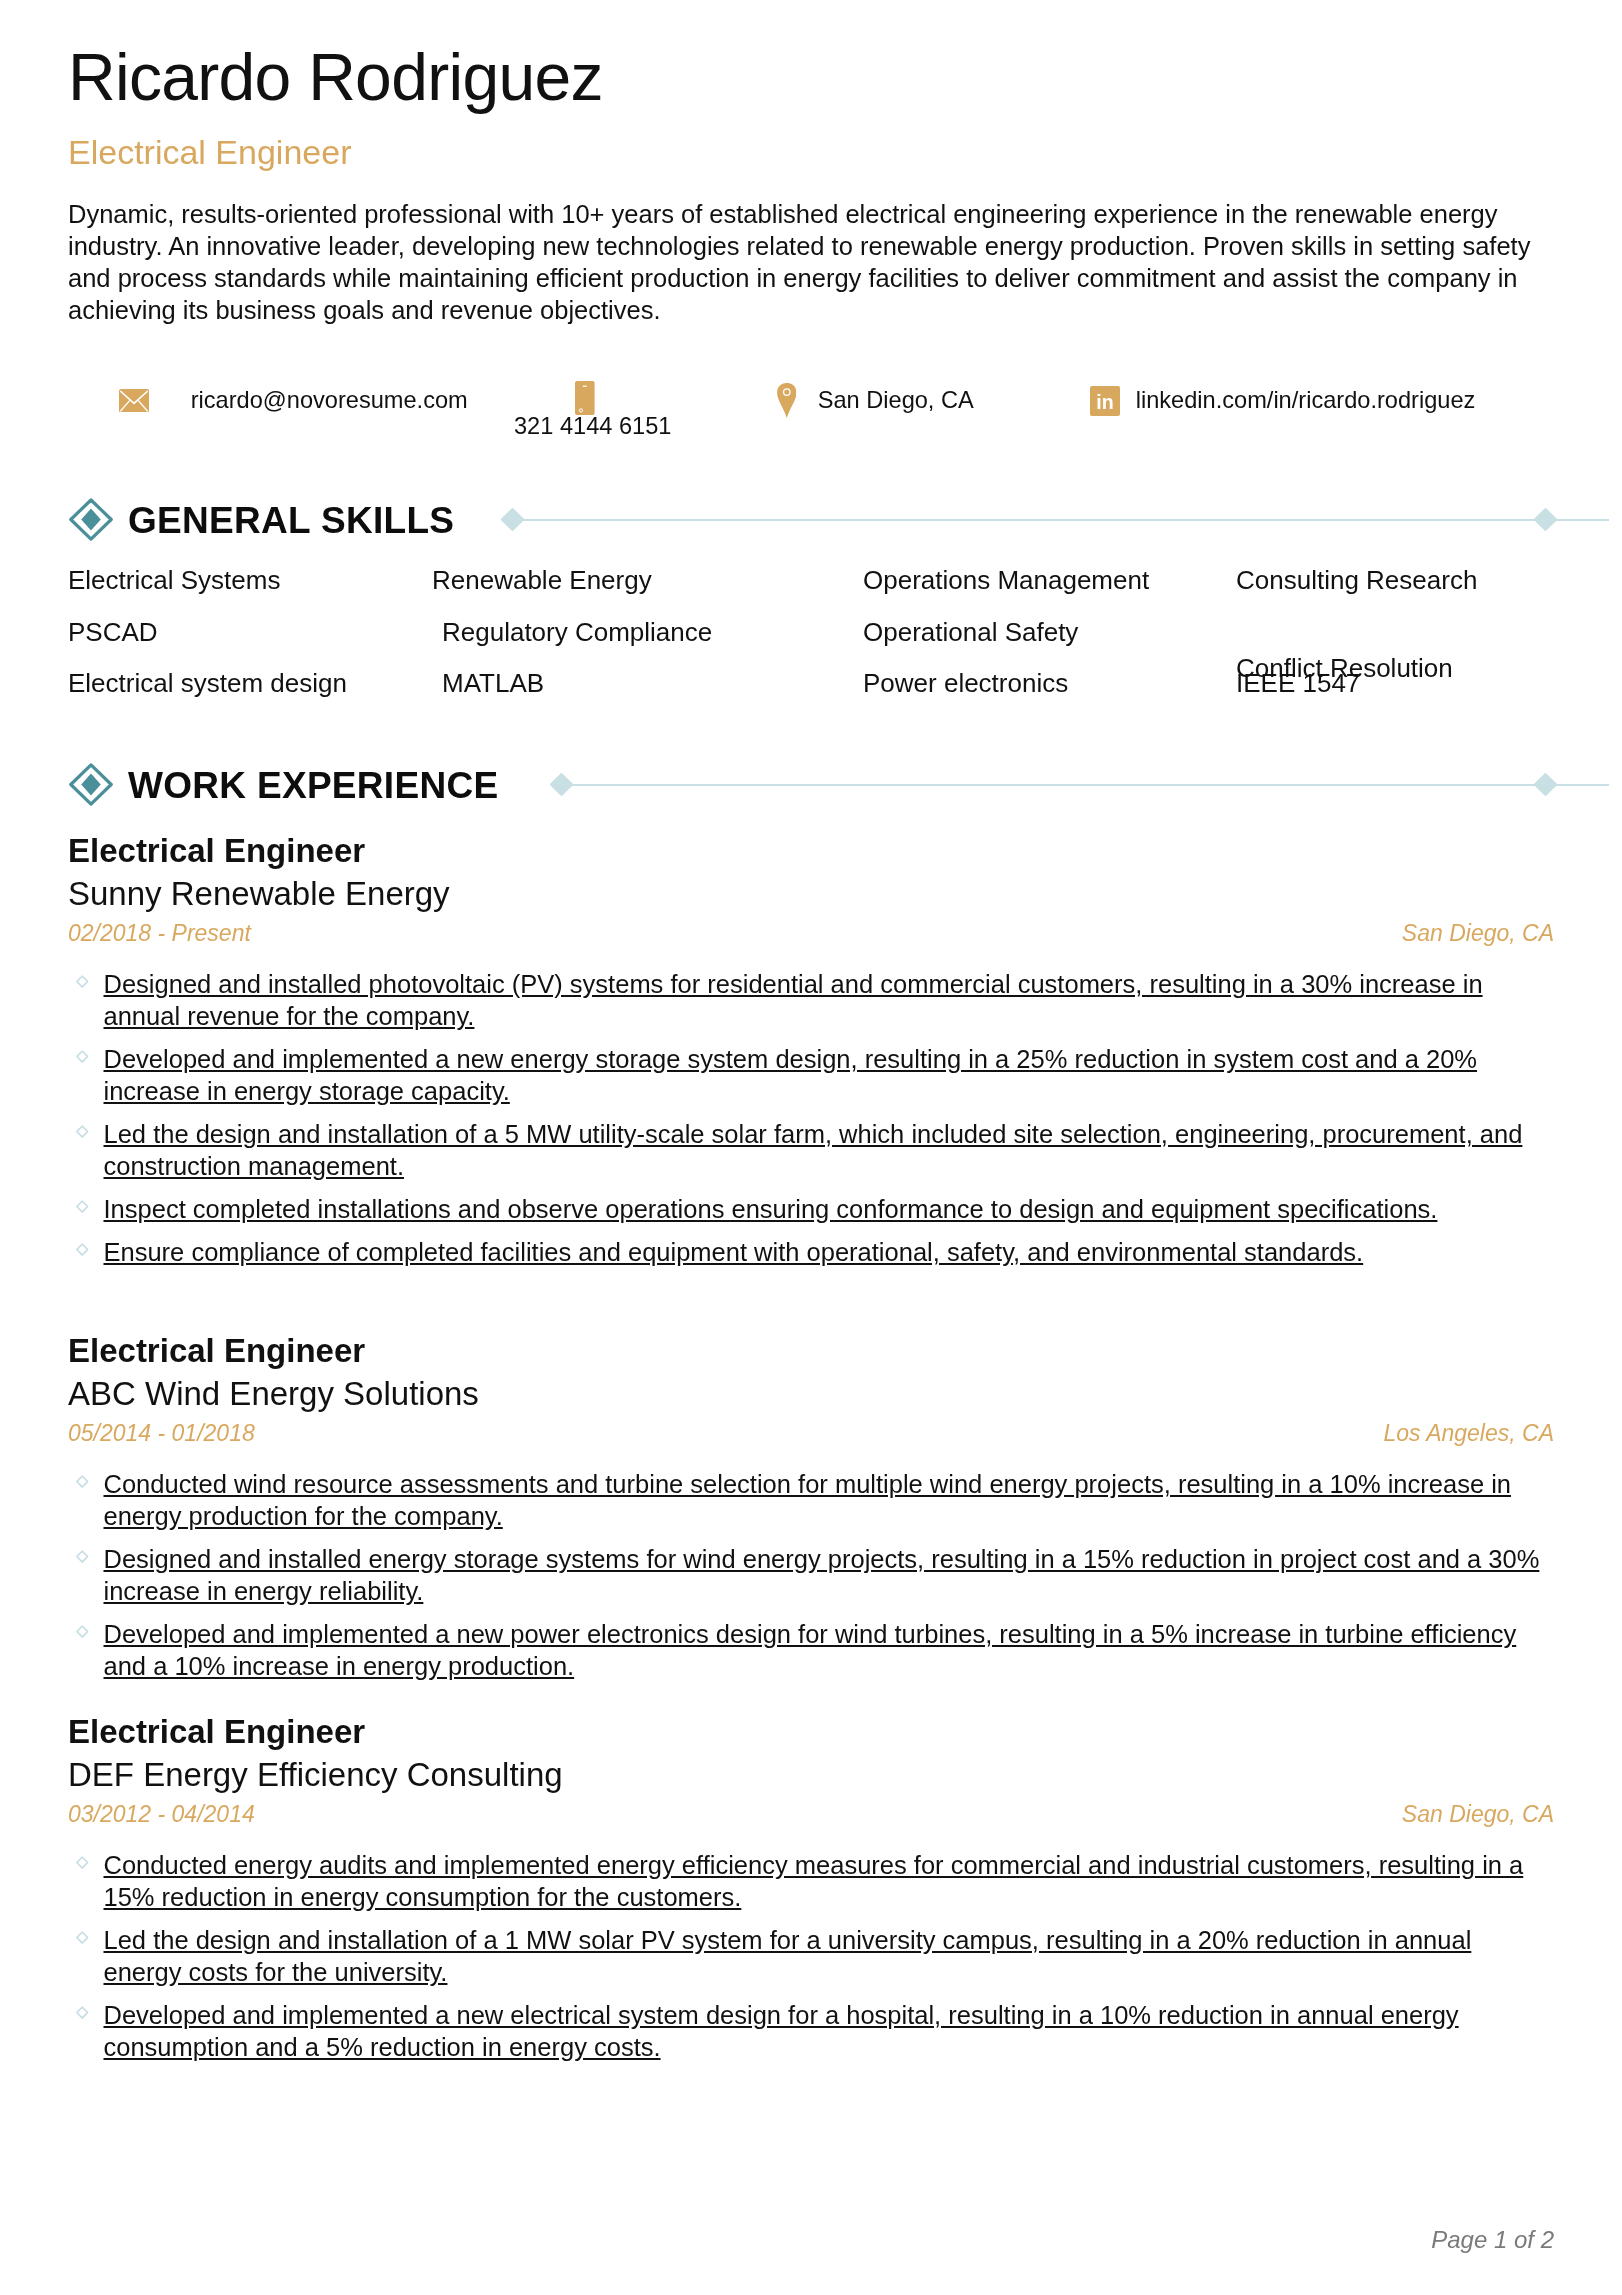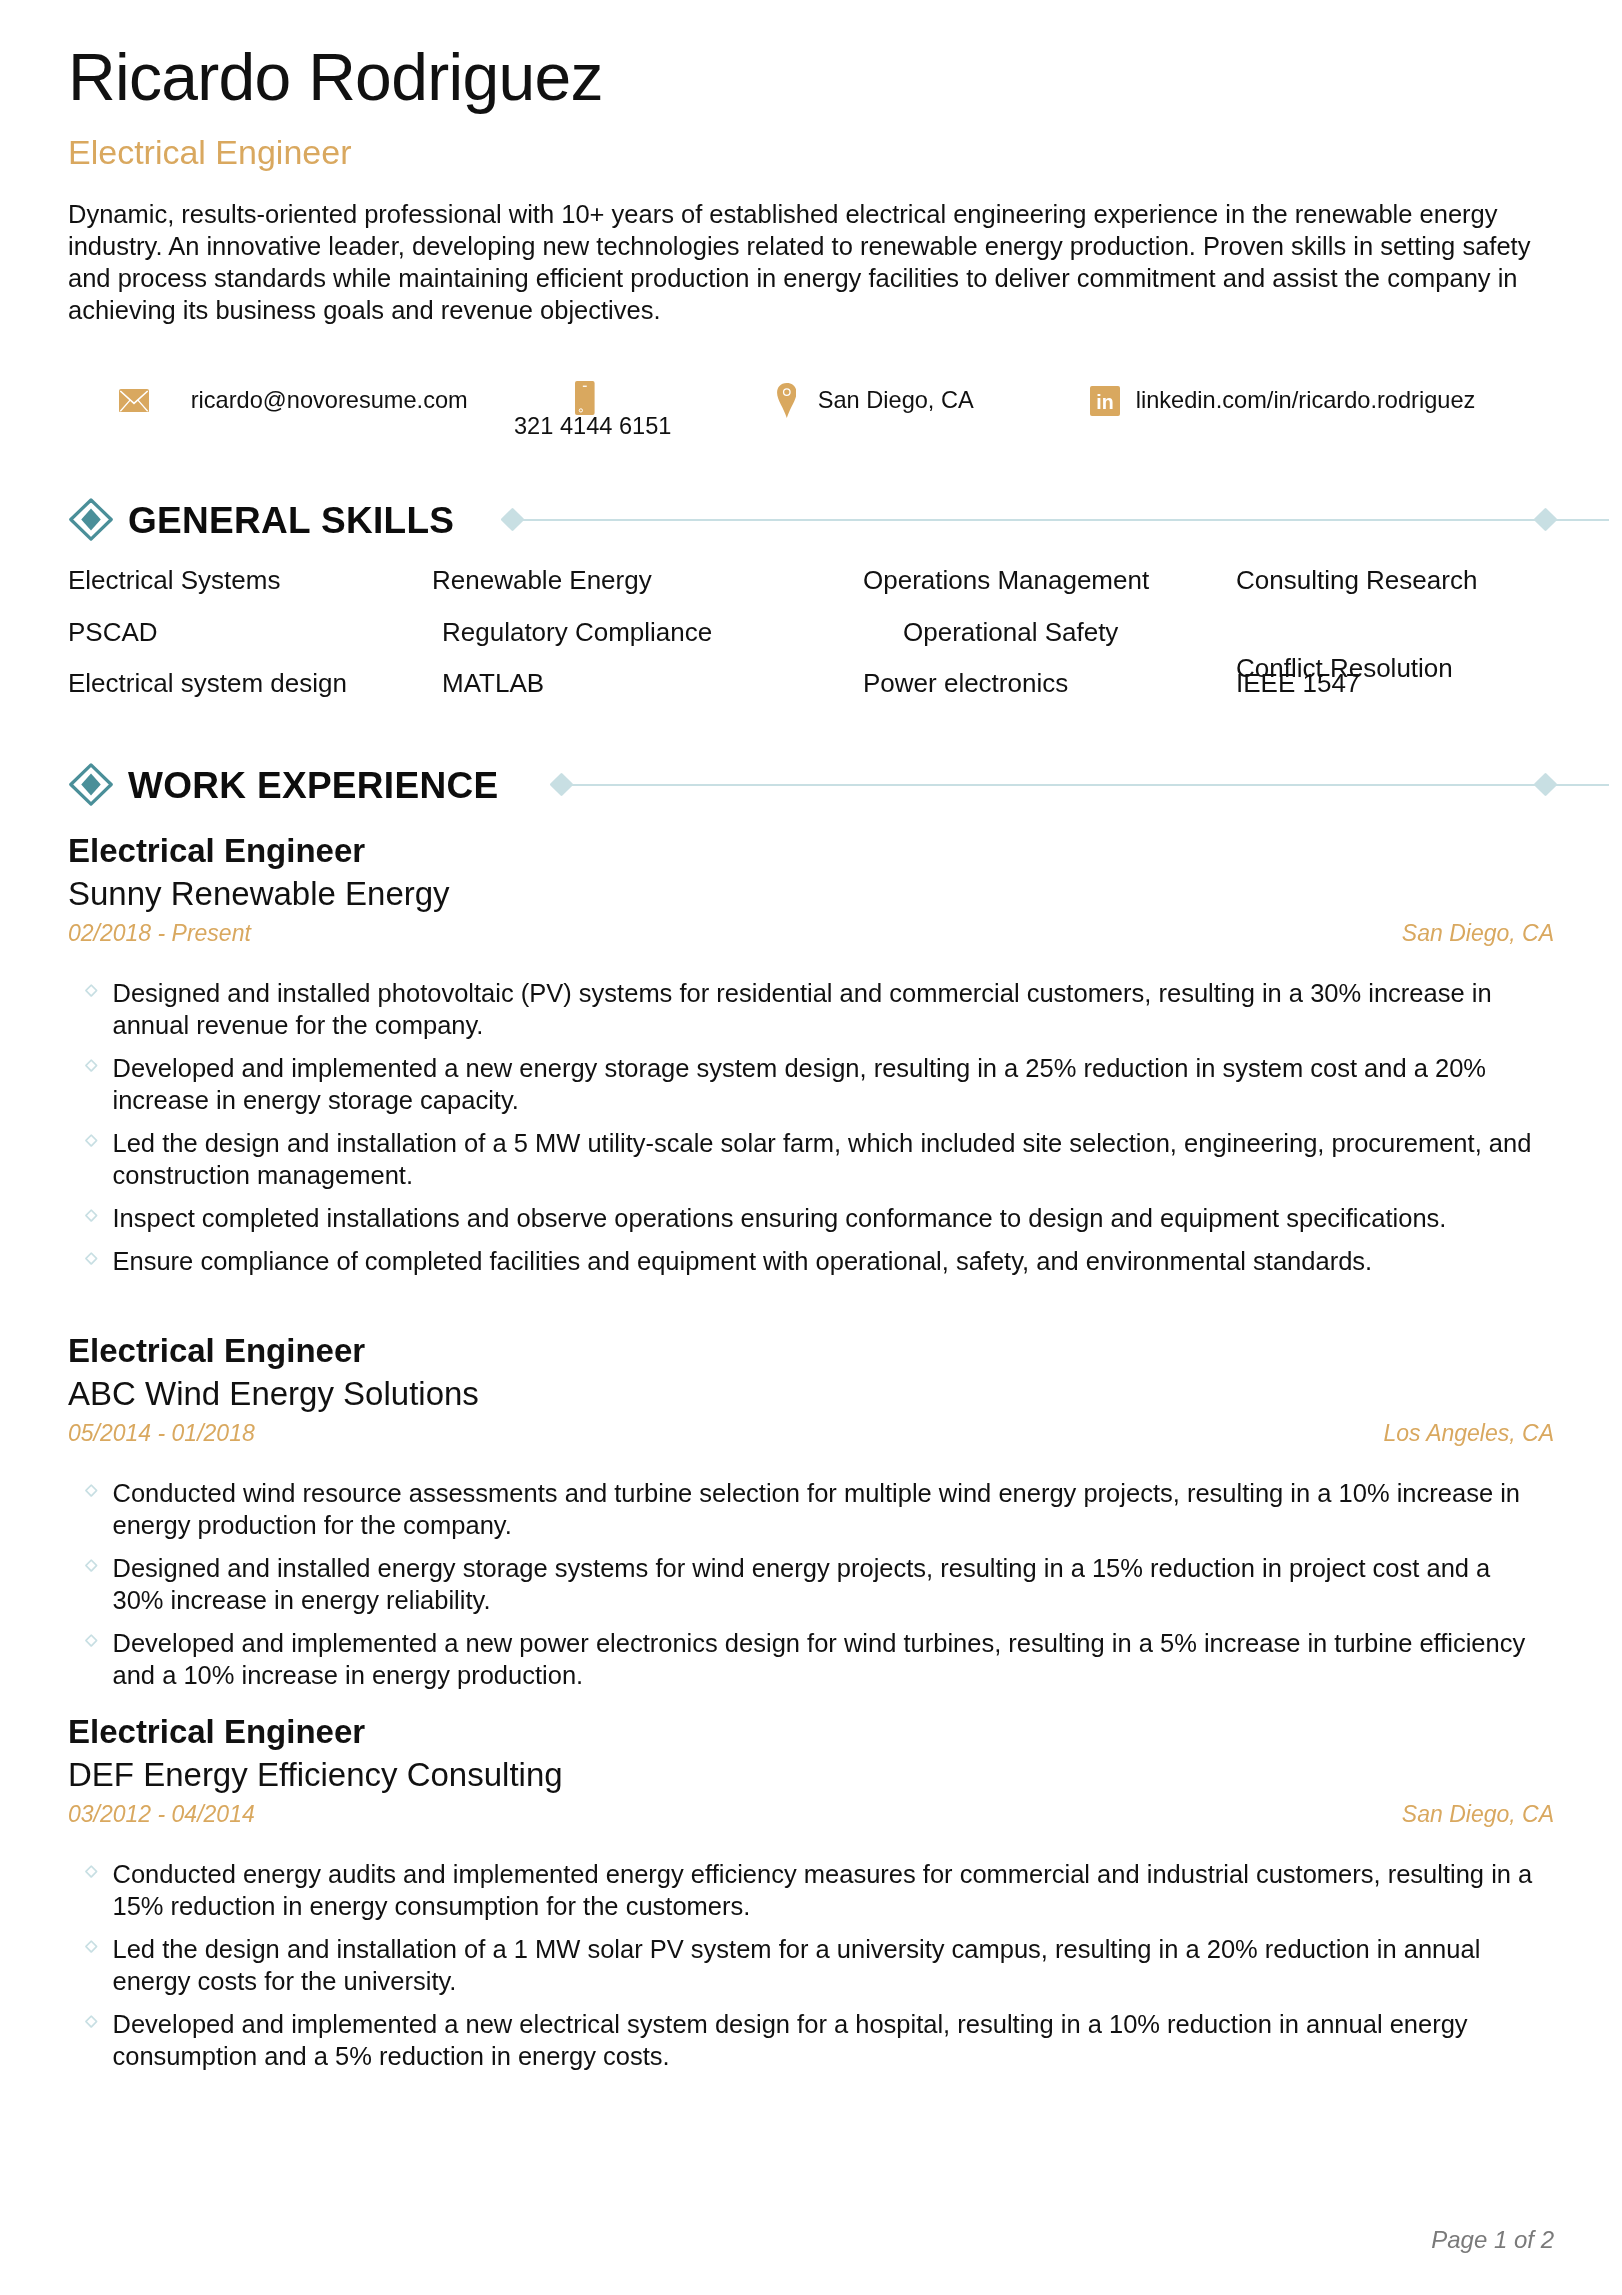--- a/index.html
+++ b/index.html
@@ -27,21 +27,21 @@
 
   .skills { position: absolute; left: 0; top: 567px; width: 1486px; }
   .skill { position: absolute; font-size: 26px; line-height: 1; white-space: nowrap; color: #111; }
 
   .job { position: absolute; left: 0; width: 1486px; }
   .job .role { font-size: 33px; font-weight: 700; line-height: 39px; height: 43px; white-space: nowrap; }
   .job .company { font-size: 33px; font-weight: 400; line-height: 39px; height: 43px; white-space: nowrap; }
   .job .meta { position: relative; height: 43px; font-size: 23px; font-style: italic; color: #d9a85f; line-height: 33px; }
   .job .meta .loc { position: absolute; right: 0; top: 0; }
   .job .meta .dates { position: absolute; left: 0; top: 0; }
-  .job ul { list-style: none; margin: 17px; padding: 0; }
+  .job ul { list-style: none; margin: 8px; padding: 0; text-decoration: underline; }
   .job li { position: relative; padding-left: 27.5px; font-size: 25.5px; line-height: 32px; margin-bottom: 11px; color: #111; }
   .job li .bullet-icon { position: absolute; left: 1.3px; top: 7.9px; width: 10.5px; height: 10.5px; border: 2.6px solid #c8dfe3; transform: rotate(45deg) scale(0.85); box-sizing: border-box; border-radius: 1.3px; }
 
   .footer { position: absolute; right: 68px; top: 2226px; font-size: 24px; font-style: italic; color: #7a7a7a; white-space: nowrap; }
 </style>
 </head>
 <body>
 
 <div class="page">
 
@@ -104,21 +104,21 @@
   </div>
 
   <div class="skills">
     <span class="skill" style="left:0px; top:0px;">Electrical Systems</span>
     <span class="skill" style="left:352px; top:0px;margin-left:12px;">Renewable Energy</span>
     <span class="skill" style="left:795px; top:0px;">Operations Management</span>
     <span class="skill" style="left:1168px; top:0px;">Consulting Research</span>
 
     <span class="skill" style="left:0px; top:52px;">PSCAD</span>
     <span class="skill" style="left:374px; top:52px;">Regulatory Compliance</span>
-    <span class="skill" style="left:835px; top:52px;text-align:right;">Operational Safety</span>
+    <span class="skill" style="left:795px; top:52px;text-align:right;">Operational Safety</span>
     <span class="skill" style="left:1168px; top:52px;margin-top:36px;">Conflict Resolution</span>
 
     <span class="skill" style="left:0px; top:103px;">Electrical system design</span>
     <span class="skill" style="left:374px; top:103px;">MATLAB</span>
     <span class="skill" style="left:795px; top:103px;">Power electronics</span>
     <span class="skill" style="left:1168px; top:103px;">IEEE 1547</span>
   </div>
 
   <div class="section-head" style="top:762px;">
     <span class="diamond-icon">

